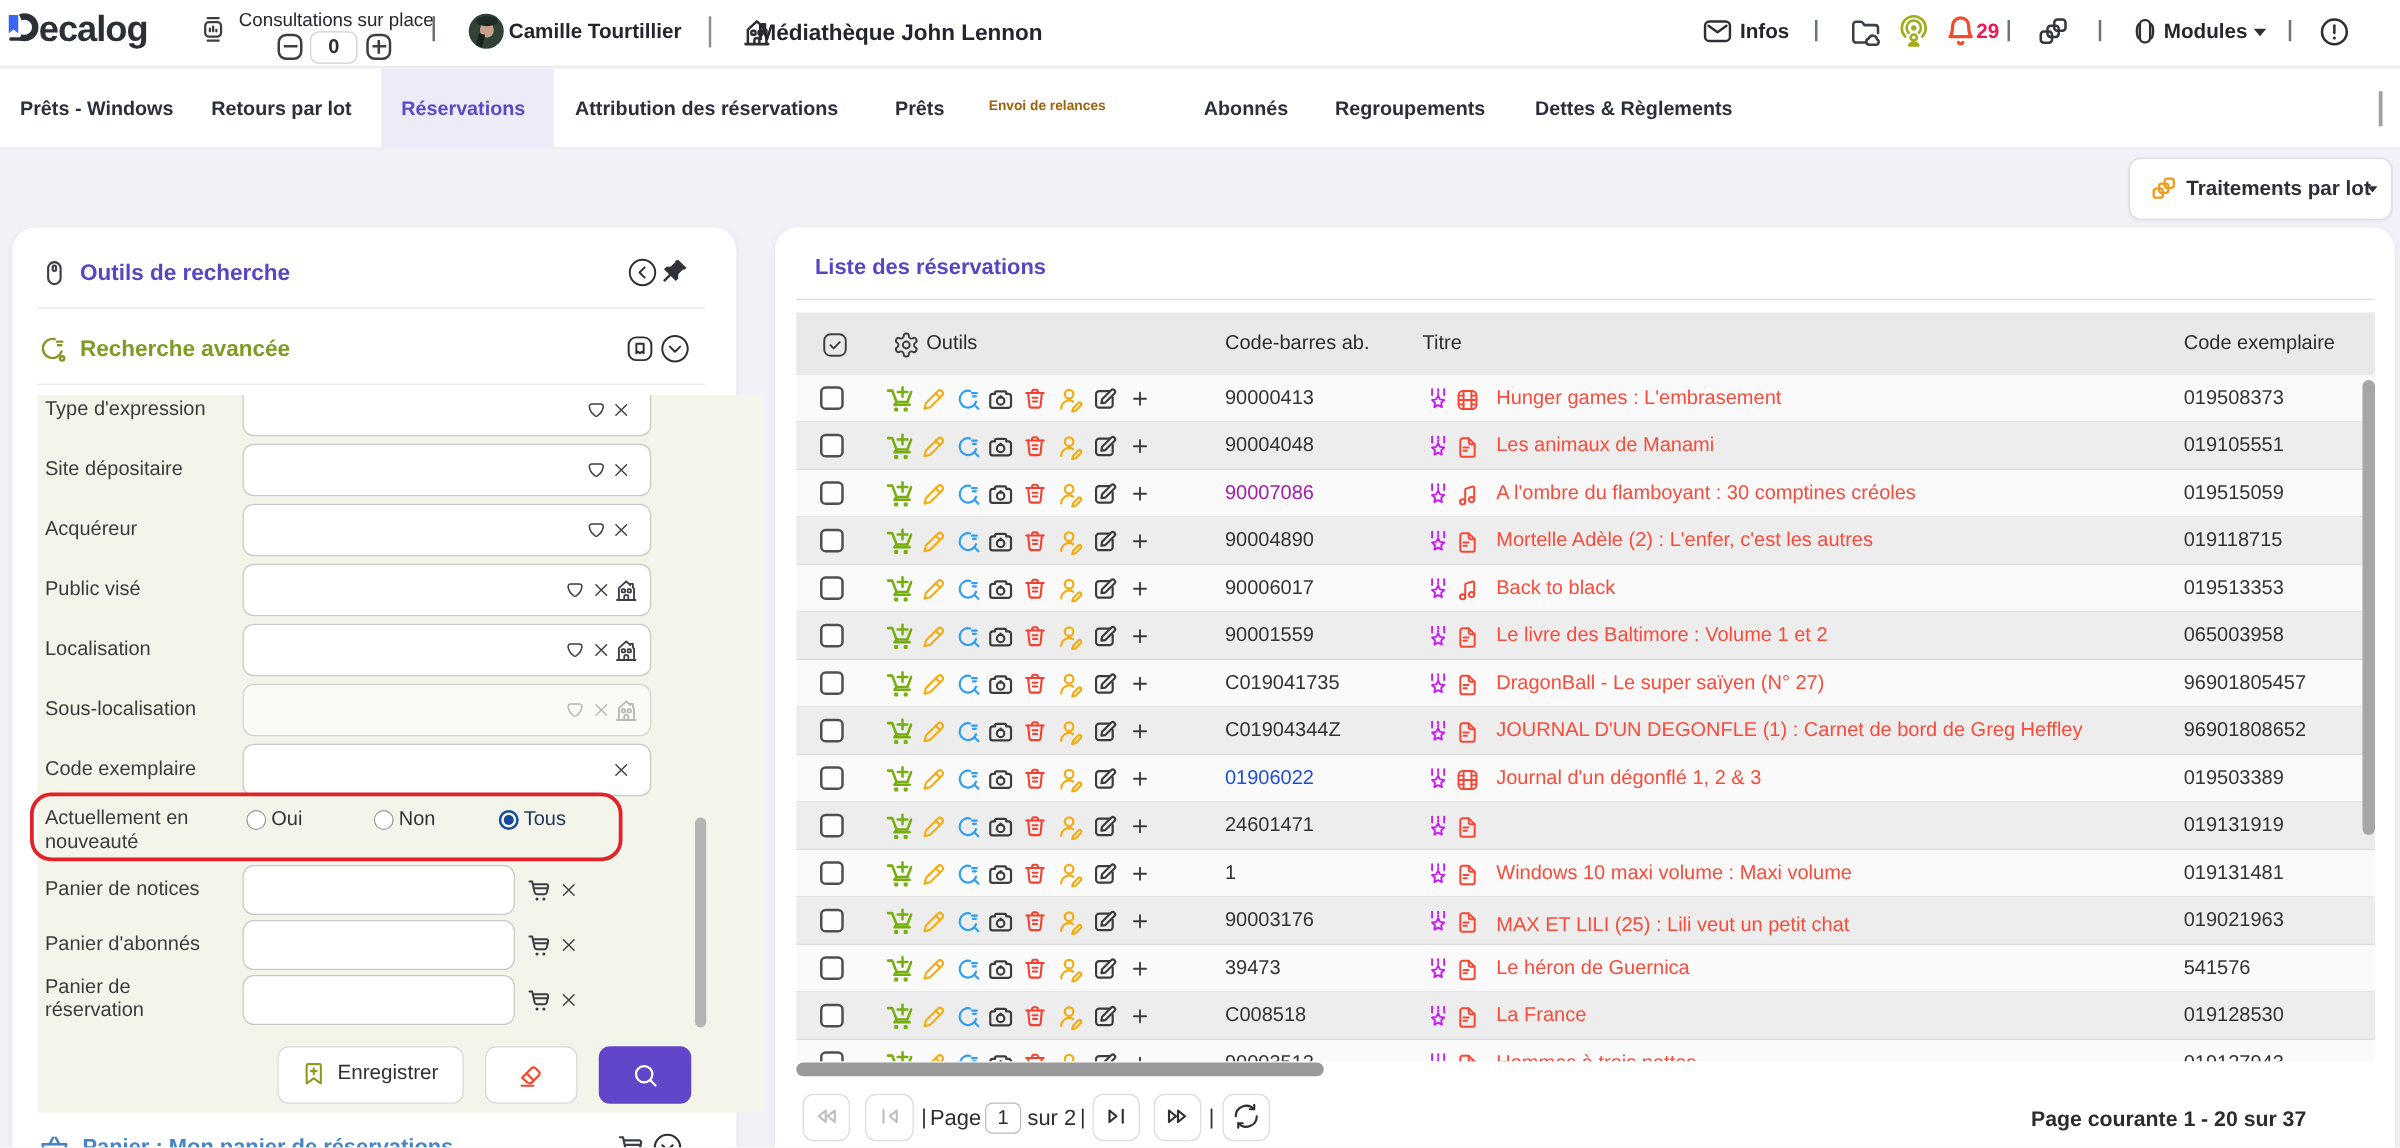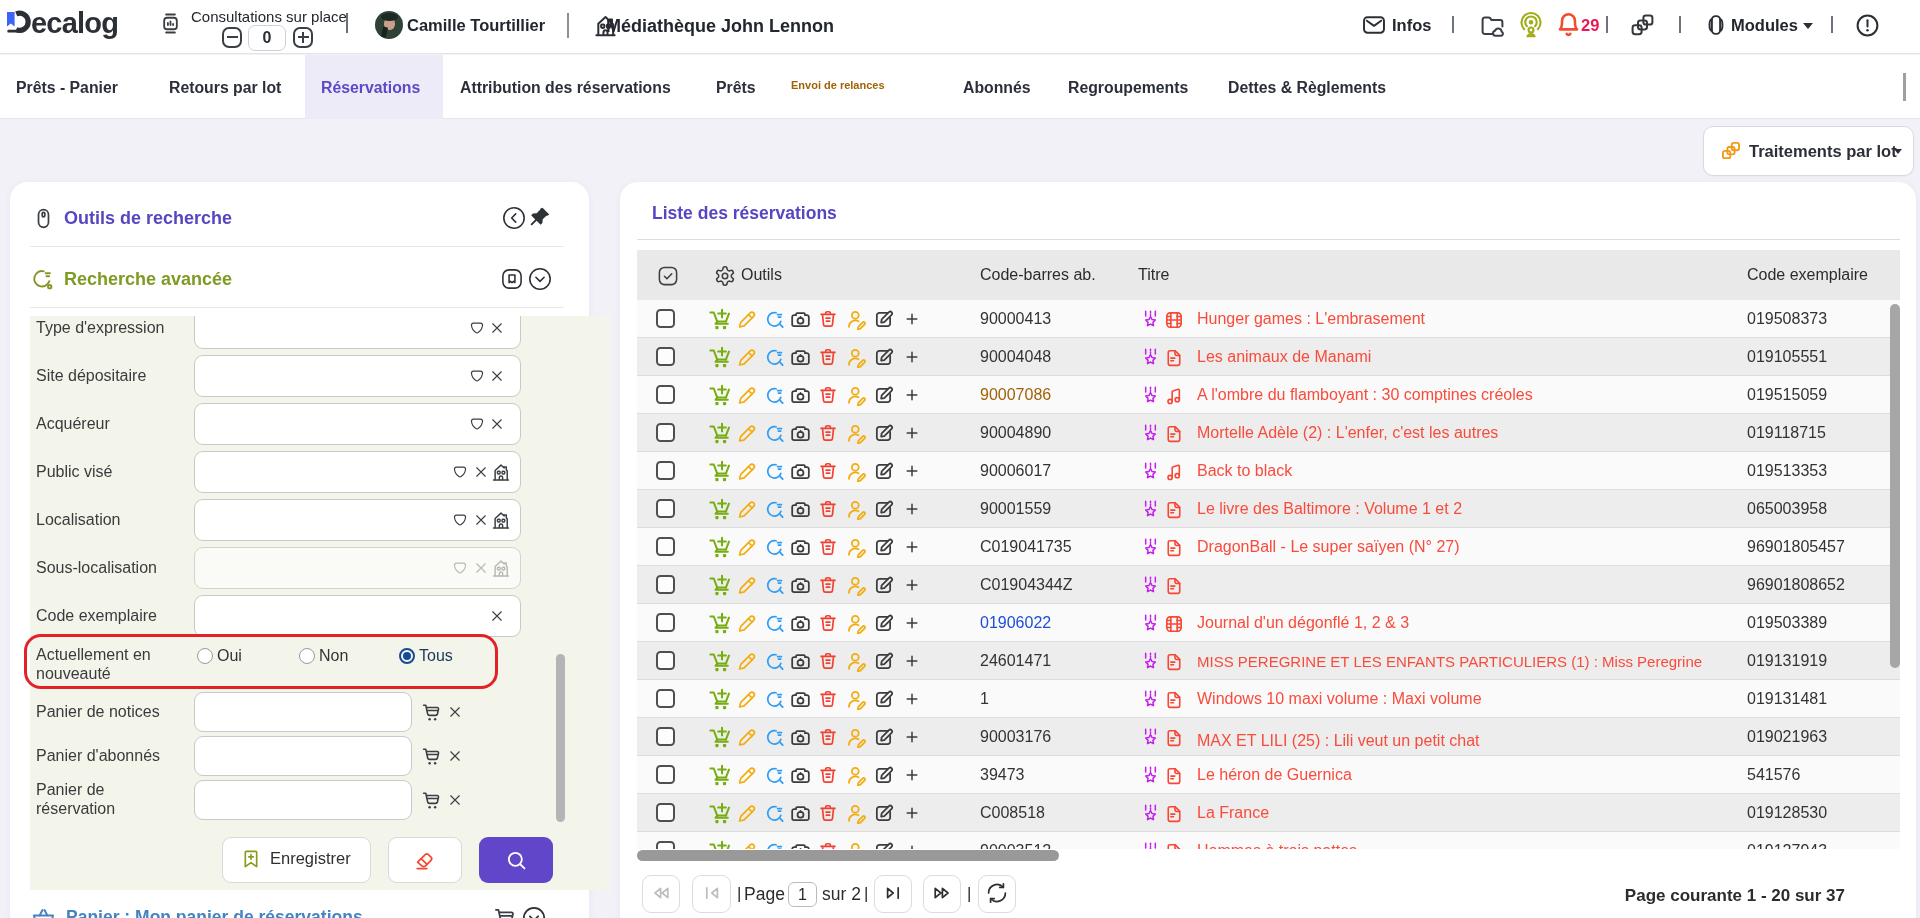--- a/index.html
+++ b/index.html
@@ -80,21 +80,21 @@
 <div class="txt" style="left:1731px;top:16px;font-size:16.5px;font-weight:bold;color:#22262e">Modules</div>
 <div class="abs" style="left:1803px;top:23px;width:0;height:0;border-left:5px solid transparent;border-right:5px solid transparent;border-top:6px solid #2c3036"></div>
 <div class="abs" style="left:1831px;top:16px;width:2px;height:17px;background:#6e747c"></div>
 <svg style="position:absolute;left:1854px;top:12px;color:#2c3036" width="27" height="27" viewBox="0 0 24 24" fill="none" stroke="#2c3036" stroke-width="1.8" stroke-linecap="round" stroke-linejoin="round">
       <circle cx="12" cy="12" r="8.8"></circle>
       <path d="M12 7.4v5.4"></path>
       <circle cx="12" cy="16.3" r="1.1" fill="currentColor" stroke="none"></circle>
     </svg>
 <div class="abs" style="left:0;top:55px;width:1920px;height:64px;background:#fff;border-bottom:1px solid #e6e5ee"></div>
 <div class="abs" style="left:305px;top:55px;width:138px;height:64px;background:#edebf7"></div>
-<div class="txt" style="left:16px;top:79px;font-size:15.8px;font-weight:bold;color:#2a2f3a">Prêts - Panier</div>
+<div class="txt" style="left:16px;top:79px;font-size:15.8px;font-weight:bold;color:#2a2f3a">Prêts - Windows</div>
 <div class="txt" style="left:169px;top:79px;font-size:15.8px;font-weight:bold;color:#2a2f3a">Retours par lot</div>
 <div class="txt" style="left:321px;top:79px;font-size:15.8px;font-weight:bold;color:#5b49c5">Réservations</div>
 <div class="txt" style="left:460px;top:79px;font-size:15.8px;font-weight:bold;color:#2a2f3a">Attribution des réservations</div>
 <div class="txt" style="left:716px;top:79px;font-size:15.8px;font-weight:bold;color:#2a2f3a">Prêts</div>
 <div class="txt" style="left:791px;top:79px;font-size:11px;font-weight:bold;color:#a16207">Envoi de relances</div>
 <div class="txt" style="left:963px;top:79px;font-size:15.8px;font-weight:bold;color:#2a2f3a">Abonnés</div>
 <div class="txt" style="left:1068px;top:79px;font-size:15.8px;font-weight:bold;color:#2a2f3a">Regroupements</div>
 <div class="txt" style="left:1228px;top:79px;font-size:15.8px;font-weight:bold;color:#2a2f3a">Dettes &amp; Règlements</div>
 <div class="abs" style="left:1903px;top:73px;width:2.5px;height:28px;background:#a0a0a0"></div>
 <div class="abs" style="left:1703px;top:126px;width:211px;height:50px;background:#fff;border:1px solid #d9d9e2;border-radius:10px;box-shadow:0 1px 2px rgba(30,30,60,.04)"></div>
@@ -449,21 +449,21 @@
         <path d="M3.4 20.3a7.2 7.2 0 0 1 10.9-6.2"></path>
         <path d="M14.3 20.2l4.8-4.8a1.55 1.55 0 0 1 2.2 2.2l-4.8 4.8-3 .8z"></path>
       </svg>
 <svg style="position:absolute;left:236.0px;top:84.5px;color:#3c3c3c" width="21" height="21" viewBox="0 0 24 24" fill="none" stroke="#3c3c3c" stroke-width="2.0" stroke-linecap="round" stroke-linejoin="round">
         <path d="M16.8 4.4H7.2a2.8 2.8 0 0 0-2.8 2.8v9.6a2.8 2.8 0 0 0 2.8 2.8h9.6a2.8 2.8 0 0 0 2.8-2.8v-6.6"></path>
         <path d="M11.1 12.9 19.4 4.6a2.1 2.1 0 0 1 3 3l-8.3 8.3-3.6.6z" transform="translate(-1.2 -1)"></path>
       </svg>
 <svg style="position:absolute;left:265.5px;top:86.0px;color:#3c3c3c" width="18" height="18" viewBox="0 0 24 24" fill="none" stroke="#3c3c3c" stroke-width="2.0" stroke-linecap="round" stroke-linejoin="round">
         <path d="M12 5.6v12.8M5.6 12h12.8"></path>
       </svg>
-<div class="txt" style="left:343px;top:86px;font-size:16px;color:#a16207">90007086</div>
+<div class="txt" style="left:343px;top:86px;font-size:16px;color:#a21caf">90007086</div>
 <svg style="position:absolute;left:504px;top:86px;color:#c51cf2" width="19" height="19" viewBox="0 0 24 24" fill="none" stroke="#c51cf2" stroke-width="1.9" stroke-linecap="round" stroke-linejoin="round">
         <path d="M12 8.2l1.9 3.8 4.2.6-3 3 .7 4.2-3.8-2-3.8 2 .7-4.2-3-3 4.2-.6z"></path>
         <path d="M5.9 1.6v6M18.1 1.6v6M12 1.6v2M12 5.4v1.2"></path>
       </svg>
 <svg style="position:absolute;left:527px;top:85.5px;color:#f84635" width="20" height="20" viewBox="0 0 24 24" fill="none" stroke="#f84635" stroke-width="1.9" stroke-linecap="round" stroke-linejoin="round">
         <path d="M9.8 18.4V7a1.1 1.1 0 0 1 .8-1.1l6.4-2a1.1 1.1 0 0 1 1.4 1v11.4"></path>
         <circle cx="7.3" cy="18.5" r="2.5"></circle>
         <circle cx="15.9" cy="16.4" r="2.5"></circle>
       </svg>
 <div class="txt" style="left:560px;top:86px;font-size:16px;color:#f94b3b">A l'ombre du flamboyant : 30 comptines créoles</div>
@@ -734,20 +734,21 @@
 <div class="txt" style="left:343px;top:276px;font-size:16px;color:#333">C01904344Z</div>
 <svg style="position:absolute;left:504px;top:276px;color:#c51cf2" width="19" height="19" viewBox="0 0 24 24" fill="none" stroke="#c51cf2" stroke-width="1.9" stroke-linecap="round" stroke-linejoin="round">
         <path d="M12 8.2l1.9 3.8 4.2.6-3 3 .7 4.2-3.8-2-3.8 2 .7-4.2-3-3 4.2-.6z"></path>
         <path d="M5.9 1.6v6M18.1 1.6v6M12 1.6v2M12 5.4v1.2"></path>
       </svg>
 <svg style="position:absolute;left:527px;top:275.5px;color:#f84635" width="20" height="20" viewBox="0 0 24 24" fill="none" stroke="#f84635" stroke-width="1.9" stroke-linecap="round" stroke-linejoin="round">
         <path d="M13.2 3.2H7.2a2.1 2.1 0 0 0-2.1 2.1v13.4a2.1 2.1 0 0 0 2.1 2.1h9.6a2.1 2.1 0 0 0 2.1-2.1V8.9z"></path>
         <path d="M13.2 3.4v3.8a1.7 1.7 0 0 0 1.7 1.7h3.8"></path>
         <path d="M8.2 12.1h4.8M8.2 15.2h3.2"></path>
       </svg>
+<div class="txt" style="left:560px;top:276px;font-size:16px;color:#f94b3b">JOURNAL D'UN DEGONFLE (1) : Carnet de bord de Greg Heffley</div>
 <div class="txt" style="left:1110px;top:276px;font-size:16px;color:#333">96901808652</div>
 <div class="abs" style="left:0;top:304px;width:1263px;height:38px;background:#fafafa;border-bottom:1px solid #dcdcdc"></div>
 <div class="abs" style="left:19px;top:313px;width:19px;height:19px;border:2px solid #4f4f4f;border-radius:4.5px;background:#fdfdfd"></div>
 <svg style="position:absolute;left:71.0px;top:312.0px;color:#76ad0f" width="22" height="22" viewBox="0 0 24 24" fill="none" stroke="#76ad0f" stroke-width="2.2" stroke-linecap="round" stroke-linejoin="round">
         <path d="M2.6 4.9h3.7l3.8 9.9"></path>
         <path d="M22.9 6.1l-3.4 8.7"></path>
         <path d="M10.1 14.8h9.4"></path>
         <path d="M10.1 14.8l-1.9 2.5h13.4"></path>
         <path d="M15.3 1.9v8.4M11.1 6.1h8.4"></path>
         <rect x="8.0" y="19.6" width="3.5" height="3.5" rx="0.9" fill="currentColor" stroke="none"></rect>
@@ -844,21 +845,20 @@
 <div class="txt" style="left:343px;top:352px;font-size:16px;color:#333">24601471</div>
 <svg style="position:absolute;left:504px;top:352px;color:#c51cf2" width="19" height="19" viewBox="0 0 24 24" fill="none" stroke="#c51cf2" stroke-width="1.9" stroke-linecap="round" stroke-linejoin="round">
         <path d="M12 8.2l1.9 3.8 4.2.6-3 3 .7 4.2-3.8-2-3.8 2 .7-4.2-3-3 4.2-.6z"></path>
         <path d="M5.9 1.6v6M18.1 1.6v6M12 1.6v2M12 5.4v1.2"></path>
       </svg>
 <svg style="position:absolute;left:527px;top:351.5px;color:#f84635" width="20" height="20" viewBox="0 0 24 24" fill="none" stroke="#f84635" stroke-width="1.9" stroke-linecap="round" stroke-linejoin="round">
         <path d="M13.2 3.2H7.2a2.1 2.1 0 0 0-2.1 2.1v13.4a2.1 2.1 0 0 0 2.1 2.1h9.6a2.1 2.1 0 0 0 2.1-2.1V8.9z"></path>
         <path d="M13.2 3.4v3.8a1.7 1.7 0 0 0 1.7 1.7h3.8"></path>
         <path d="M8.2 12.1h4.8M8.2 15.2h3.2"></path>
       </svg>
-<div class="txt" style="left:560px;top:353px;font-size:15px;color:#f94b3b">MISS PEREGRINE ET LES ENFANTS PARTICULIERS (1) : Miss Peregrine</div>
 <div class="txt" style="left:1110px;top:352px;font-size:16px;color:#333">019131919</div>
 <div class="abs" style="left:0;top:380px;width:1263px;height:38px;background:#fafafa;border-bottom:1px solid #dcdcdc"></div>
 <div class="abs" style="left:19px;top:389px;width:19px;height:19px;border:2px solid #4f4f4f;border-radius:4.5px;background:#fdfdfd"></div>
 <svg style="position:absolute;left:71.0px;top:388.0px;color:#76ad0f" width="22" height="22" viewBox="0 0 24 24" fill="none" stroke="#76ad0f" stroke-width="2.2" stroke-linecap="round" stroke-linejoin="round">
         <path d="M2.6 4.9h3.7l3.8 9.9"></path>
         <path d="M22.9 6.1l-3.4 8.7"></path>
         <path d="M10.1 14.8h9.4"></path>
         <path d="M10.1 14.8l-1.9 2.5h13.4"></path>
         <path d="M15.3 1.9v8.4M11.1 6.1h8.4"></path>
         <rect x="8.0" y="19.6" width="3.5" height="3.5" rx="0.9" fill="currentColor" stroke="none"></rect>

